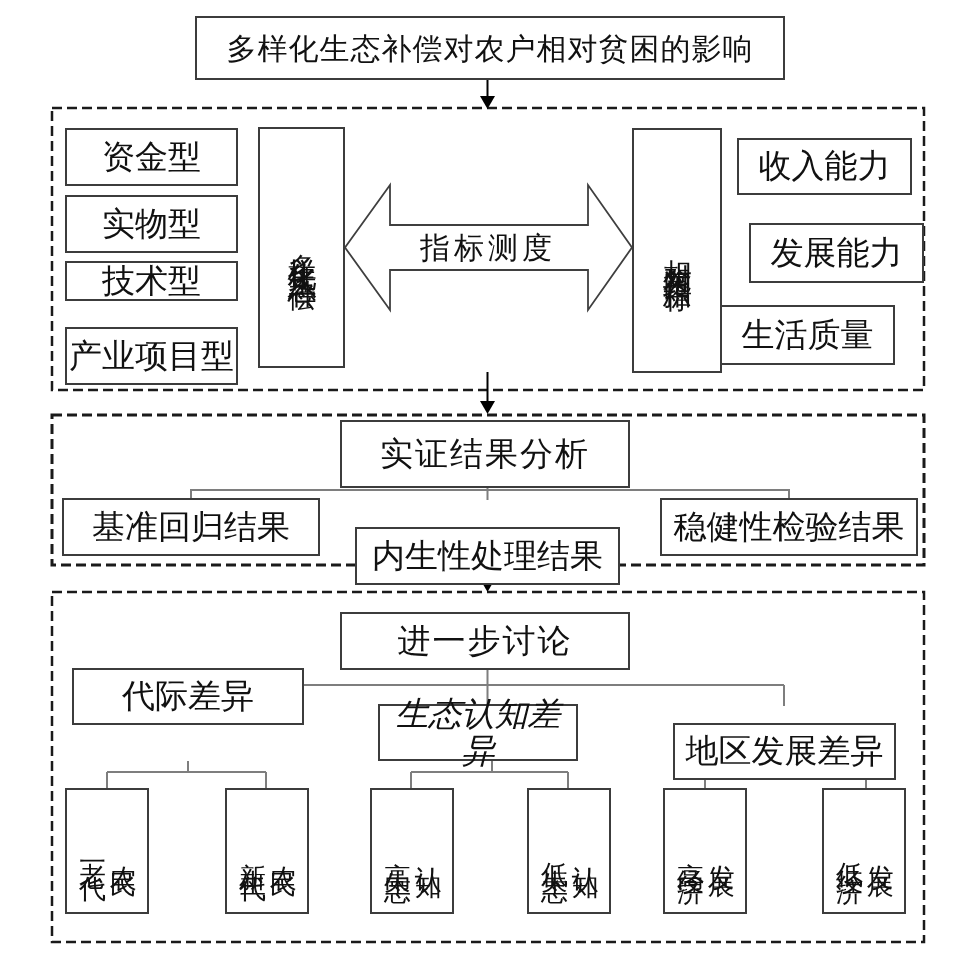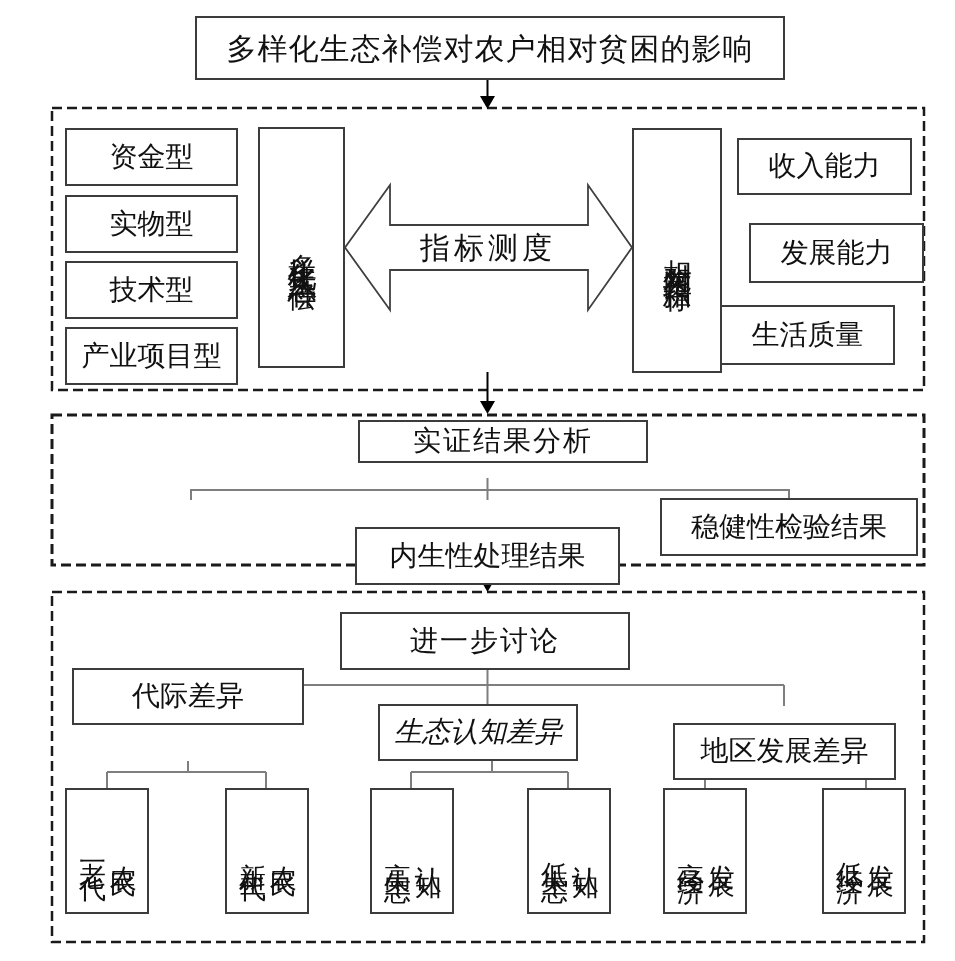--- a/index.html
+++ b/index.html
@@ -7,41 +7,41 @@
     position:relative;width:955px;height:961px;background:#ffffff;
     font-family:"Liberation Serif","DejaVu Serif",serif;color:#111;
     overflow:hidden;
   }
   #wires{position:absolute;left:0;top:0;z-index:0;}
   .box{
     position:absolute;box-sizing:border-box;background:#fff;
     border:2px solid #3c3c3c;display:flex;align-items:center;justify-content:center;
     z-index:1;text-align:center;line-height:1.1;
   }
-  .t30{font-size:28px;}
+  .t30{font-size:33px;}
   
   .b-title{left:195px;top:16px;width:590px;height:64px;font-size:30px;letter-spacing:1px;}
   
   .b-l1{left:65px;top:128px;width:173px;height:58px;}
   .b-l2{left:65px;top:195px;width:173px;height:58px;}
-  .b-l3{left:65px;top:261px;width:173px;height:58px;}
+  .b-l3{left:65px;top:261px;width:173px;height:40px;}
   .b-l4{left:65px;top:327px;width:173px;height:58px;}
   .b-vleft{left:258px;top:127px;width:87px;height:241px;}
   .b-vright{left:632px;top:128px;width:90px;height:245px;}
   .b-r1{left:737px;top:138px;width:175px;height:57px;}
   .b-r2{left:737px;top:223px;width:175px;height:60px;margin-left:12px;}
   .b-r3{left:720px;top:305px;width:175px;height:60px;}
   .vtext{writing-mode:vertical-lr;text-orientation:upright;letter-spacing:5px;font-size:29px;}
   .arrow-label{
     position:absolute;left:383px;top:225px;width:210px;height:46px;z-index:2;
     display:flex;align-items:center;justify-content:center;
     font-size:30px;letter-spacing:4px;
   }
   
-  .b-s2h{left:340px;top:420px;width:290px;height:43px;letter-spacing:2px;margin-left:18px;}
+  .b-s2h{left:340px;top:420px;width:290px;height:68px;letter-spacing:2px;}
   .b-s2c1{left:62px;top:498px;width:258px;height:58px;}
   .b-s2c2{left:355px;top:498px;width:265px;height:58px;margin-top:29px;}
   .b-s2c3{left:660px;top:498px;width:258px;height:58px;}
   
   .b-s3h{left:340px;top:612px;width:290px;height:58px;letter-spacing:2px;text-align:center;}
   .b-g1{left:72px;top:668px;width:232px;height:57px;}
   .b-g2{left:378px;top:704px;width:200px;height:57px;font-style:italic;}
   .b-g3{left:673px;top:723px;width:223px;height:57px;}
   .leaf{position:absolute;top:788px;height:126px;width:84px;gap:1px;}
   .leaf .vcol{writing-mode:vertical-lr;text-orientation:upright;font-size:27px;letter-spacing:7px;}
@@ -100,20 +100,21 @@
 
   <div class="box b-vright">
     <span class="vtext">相对贫困指标</span>
   </div>
 
   <div class="box b-r1 t30">收入能力</div>
   <div class="box b-r2 t30">发展能力</div>
   <div class="box b-r3 t30">生活质量</div>
 
   <div class="box b-s2h t30">实证结果分析</div>
+  <div class="box b-s2c1 t30">基准回归结果</div>
   <div class="box b-s2c2 t30">内生性处理结果</div>
   <div class="box b-s2c3 t30">稳健性检验结果</div>
 
   <div class="box b-s3h t30">进一步讨论</div>
   <div class="box b-g1 t30">代际差异</div>
   <div class="box b-g2 t30">生态认知差异</div>
   <div class="box b-g3 t30">地区发展差异</div>
 
   <div class="box leaf lf1">
     <span class="vcol">老一代</span>

